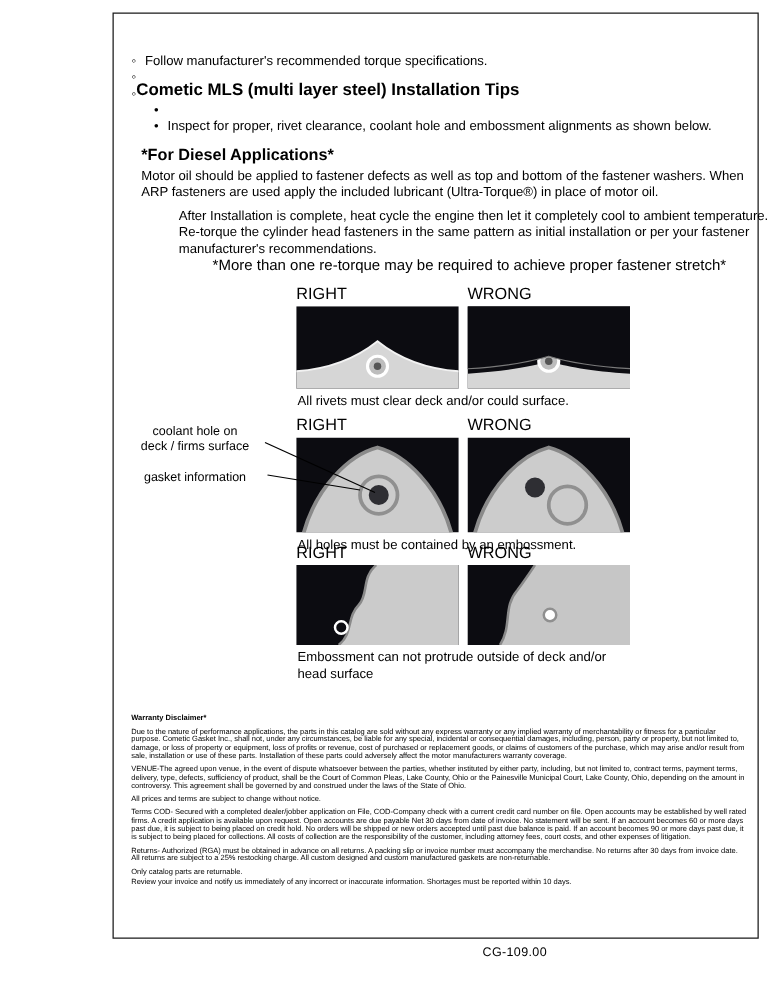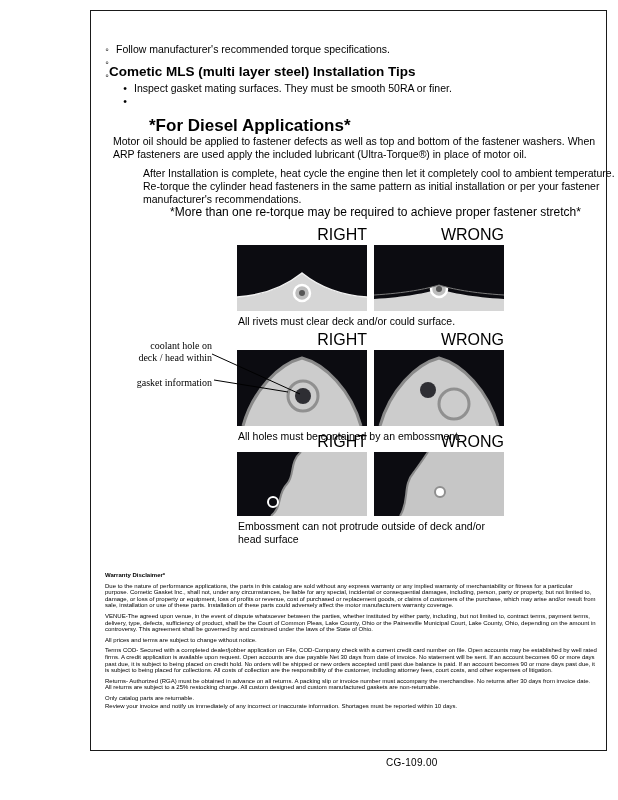--- a/index.html
+++ b/index.html
@@ -9,32 +9,32 @@
     font-family:"Liberation Sans", sans-serif; color:#000;
   }
   .frame { position:absolute; left:90px; top:10px; width:517px; height:741px; border:1px solid #1a1a1a; background:#fff; }
   .title { position:absolute; left:109px; top:17px; font-size:13.5px; font-weight:bold; white-space:nowrap;margin-top:47px; }
 
   .tips { position:absolute; left:103px; top:43px; width:487px; font-size:10.5px; line-height:13px; }
   .tip { display:flex; gap:5px; }
   .tip.sub { padding-left:18px; }
   .mark { width:8px; flex:0 0 auto; text-align:center; }
 
-  .diesel-heading { position:absolute; left:113px; top:116px; font-size:17px; font-weight:bold;margin-left:36px; }
+  .diesel-heading { position:absolute; left:113px; top:116px; font-size:13px; font-weight:bold; }
   .para1 { position:absolute; left:113px; top:135px; width:489px; font-size:10.5px; line-height:13px; }
   .para2 { position:absolute; left:113px; top:167px; width:489px; font-size:10.5px; line-height:13px;margin-left:30px; }
   .note  { position:absolute; left:131px; top:205px; width:489px; font-size:12px;text-align:center; }
 
   .diag-row { position:absolute; left:237px; display:flex; gap:7px; }
   .diag-col { width:130px; }
-  .diag-label { text-align:right; font-size:16px; line-height:15px; margin-bottom:3px; }
+  .diag-label { text-align:left; font-size:13px; line-height:15px; margin-bottom:3px; }
   .diag-img { display:block; width:130px; }
   .caption { position:absolute; left:238px; font-size:10.5px; line-height:13px; }
 
-  .ann { position:absolute; left:100px; width:112px; text-align:right; font-size:10px; line-height:12px;font-family:Liberation Serif, serif; }
+  .ann { position:absolute; left:100px; width:112px; text-align:center; font-size:10px; line-height:12px; }
   .leader { position:absolute; left:212px; top:346px; width:95px; height:56px; overflow:visible; pointer-events:none; }
 
   .legal { position:absolute; left:105px; top:572px; width:492px; font-size:6px; line-height:6.6px; }
   .legal .lp { margin-bottom:4px; }
   .legal .lh { font-weight:bold; margin-bottom:4px; }
   .legal .tight { margin-bottom:1px; }
 
   .doc-code { position:absolute; left:386px; top:757px; font-size:10px; letter-spacing:0.3px; }
 </style>
 </head>
@@ -50,24 +50,24 @@
     <span>Follow manufacturer's recommended torque specifications.</span>
   </div>
   <div class="tip">
     <span class="mark">◦</span>
   </div>
   <div class="tip">
     <span class="mark">◦</span>
   </div>
   <div class="tip sub">
     <span class="mark">•</span>
-    <span>Inspect gasket mating surfaces.  They must be smooth 50RA or finer.</span>
   </div>
   <div class="tip sub">
     <span class="mark">•</span>
+    <span>Inspect for proper, rivet clearance, coolant hole and embossment alignments as shown below.</span>
   </div>
 </div>
 
 <div class="diesel-heading">*For Diesel Applications*</div>
 <div class="para1">Motor oil should be applied to fastener defects as well as top and bottom of the fastener washers. When ARP fasteners are used apply the included lubricant (Ultra-Torque®) in place of motor oil.</div>
 <div class="para2">After Installation is complete, heat cycle the engine then let it completely cool to ambient temperature. Re-torque the cylinder head fasteners in the same pattern as initial installation or per your fastener manufacturer's recommendations.</div>
 <div class="note">*More than one re-torque may be required to achieve proper fastener stretch*</div>
 
 <div class="diag-row" style="top:227px">
   <div class="diag-col">
@@ -111,21 +111,21 @@
       <rect width="130" height="76" fill="#0c0c11"></rect>
       <path d="M6 76 C16 40 42 14 65 8 C88 14 114 40 124 76 Z" fill="#cccccc"></path>
       <path d="M6 76 C16 40 42 14 65 8 C88 14 114 40 124 76" fill="none" stroke="#8a8a8a" stroke-width="3"></path>
       <circle cx="80" cy="54" r="15" fill="none" stroke="#909090" stroke-width="3"></circle>
       <circle cx="54" cy="40" r="8" fill="#2e2e33"></circle>
     </svg>
   </div>
 </div>
 <div class="ann" style="top:340px">
   <div>coolant hole on</div>
-  <div>deck / head within</div>
+  <div>deck / firms surface</div>
 </div>
 <div class="ann" style="top:377px">
   <div>gasket information</div>
 </div>
 <svg class="leader">
   <line x1="0" y1="8" x2="88" y2="48" stroke="#000" stroke-width="1"></line>
   <line x1="2" y1="34" x2="76" y2="46" stroke="#000" stroke-width="1"></line>
 </svg>
 <div class="caption" style="top:430px">All holes must be contained by an embossment.</div>
 

